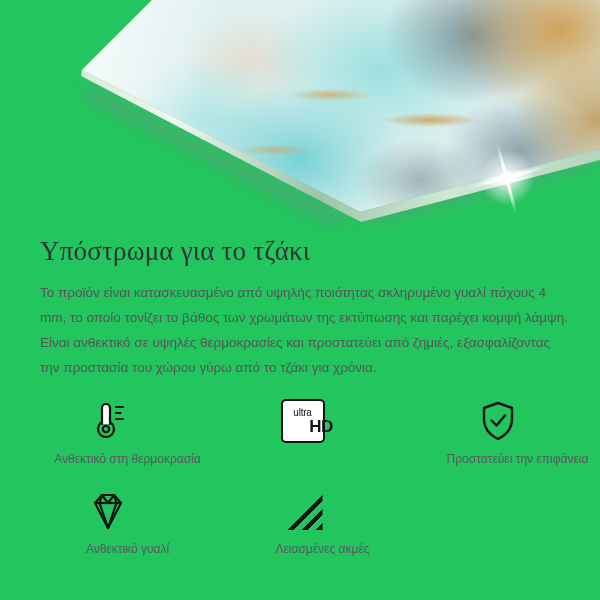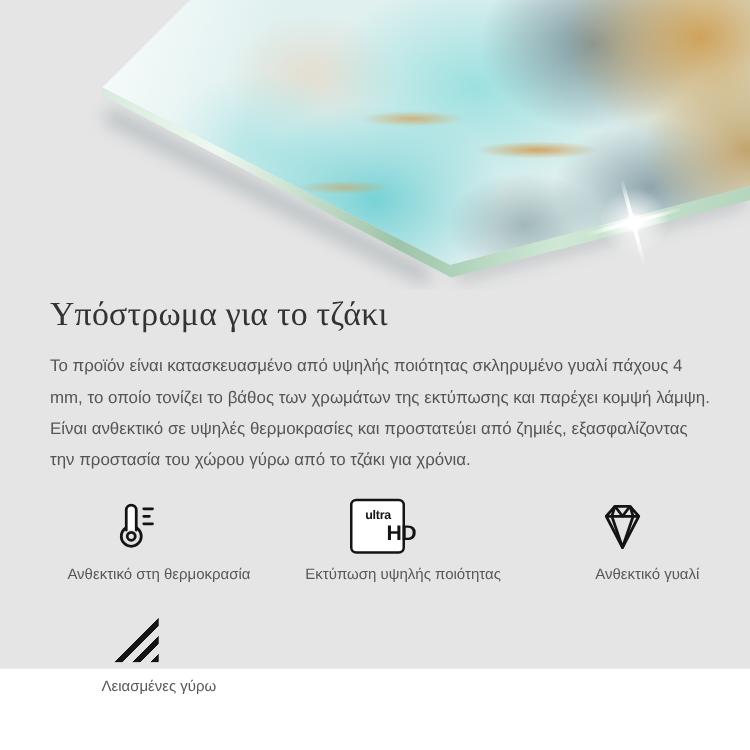--- a/index.html
+++ b/index.html
@@ -2,21 +2,21 @@
 <html><head>
 <meta charset="utf-8">
 <style>
   * { box-sizing: border-box; }
   html,body { margin:0; padding:0; }
   body {
     width:600px; height:600px; background:#ffffff;
     font-family:"Liberation Sans", sans-serif;
     overflow:hidden;
   }
-  .page { position:relative; width:600px; height:535px; background:#e5e5e5; }
+  .page { position:relative; width:600px; height:600px; background:#22c55e; }
 
   
   .hero { position:absolute; left:0; top:0; width:600px; height:232px; overflow:hidden; }
 
   .glass-shadow-left {
     position:absolute; left:84px; top:84px; width:292px; height:13px;
     transform:rotate(27deg); transform-origin:left center;
     background:rgba(125,136,142,.42); filter:blur(7px); border-radius:8px;
   }
   .glass-shadow-right {
@@ -89,21 +89,21 @@
   .feature-label { margin-top:6px; font-size:12px; color:#58585a; white-space:nowrap;margin-left:40px; }
 
   .icn { display:block; }
 
   
   .ultrahd {
     width:44px; height:44px; border:2.5px solid #141414; border-radius:5px;
     display:flex; flex-direction:column; align-items:center; justify-content:center;
     color:#141414; background:#fff;
   }
-  .ultrahd .u-top { font-size:10px; font-weight:700; line-height:10px; letter-spacing:-.2px; }
+  .ultrahd .u-top { font-size:10px; font-weight:400; line-height:10px; letter-spacing:-.2px; }
   .ultrahd .u-bottom { font-size:17px; font-weight:700; line-height:17px; letter-spacing:-.5px;padding-left:37px; }
 
   
   .edges {
     width:40px; height:38px;
     clip-path:polygon(0% 100%, 100% 0%, 100% 100%);
     background:repeating-linear-gradient(135deg, #141414 0 4.5px, rgba(0,0,0,0) 4.5px 10px);
   }
 
   
@@ -150,38 +150,46 @@
       <div class="feature-label">Ανθεκτικό στη θερμοκρασία</div>
     </div>
 
     <div class="feature">
       <div class="icon-box">
         <div class="ultrahd">
           <div class="u-top">ultra</div>
           <div class="u-bottom">HD</div>
         </div>
       </div>
-      <div class="feature-label">Εκτύπωση υψηλής ποιότητας</div>
     </div>
 
+    <div class="feature">
+      <div class="icon-box">
+        <svg class="icn" width="46" height="46" viewBox="0 0 46 46" fill="none" stroke="#141414" stroke-width="2.4" stroke-linecap="round" stroke-linejoin="round">
+          <path d="M23 5 L37 10 V21 C37 31 31 37 23 41 C15 37 9 31 9 21 V10 Z"></path>
+          <path d="M16.5 22.5 L21.5 27.5 L30 17.5"></path>
+        </svg>
+      </div>
+      <div class="feature-label">Προστατεύει την επιφάνεια</div>
+    </div>
 
     <div class="feature">
       <div class="icon-box">
         <svg class="icn" width="46" height="44" viewBox="0 0 46 44" fill="none" stroke="#141414" stroke-width="2.2" stroke-linejoin="round">
           <path d="M10 14 L17 6 H29 L36 14 L23 39 Z"></path>
           <path d="M10 14 H36"></path>
           <path d="M17 6 L14.5 14 L23 39 L31.5 14 L29 6"></path>
           <path d="M17 6 L23 14 L29 6"></path>
         </svg>
       </div>
       <div class="feature-label">Ανθεκτικό γυαλί</div>
     </div>
 
     <div class="feature">
       <div class="icon-box">
         <div class="edges"></div>
       </div>
-      <div class="feature-label">Λειασμένες γύρω</div>
+      <div class="feature-label">Λειασμένες ακμές</div>
     </div>
 
 
   </div>
 </div>
 
 </body></html>

